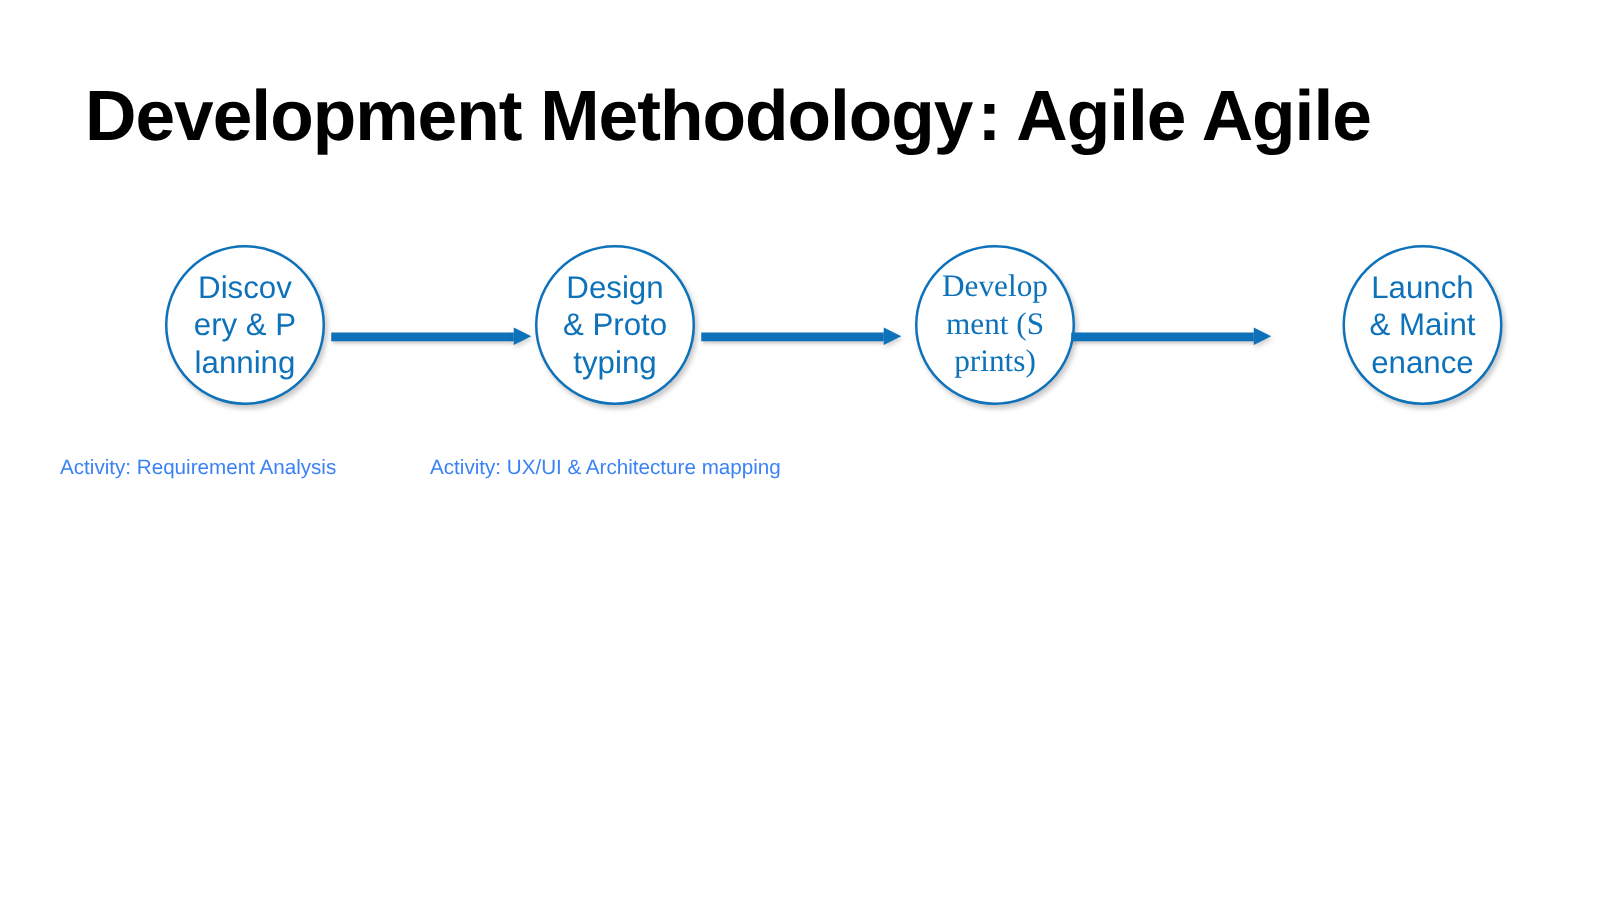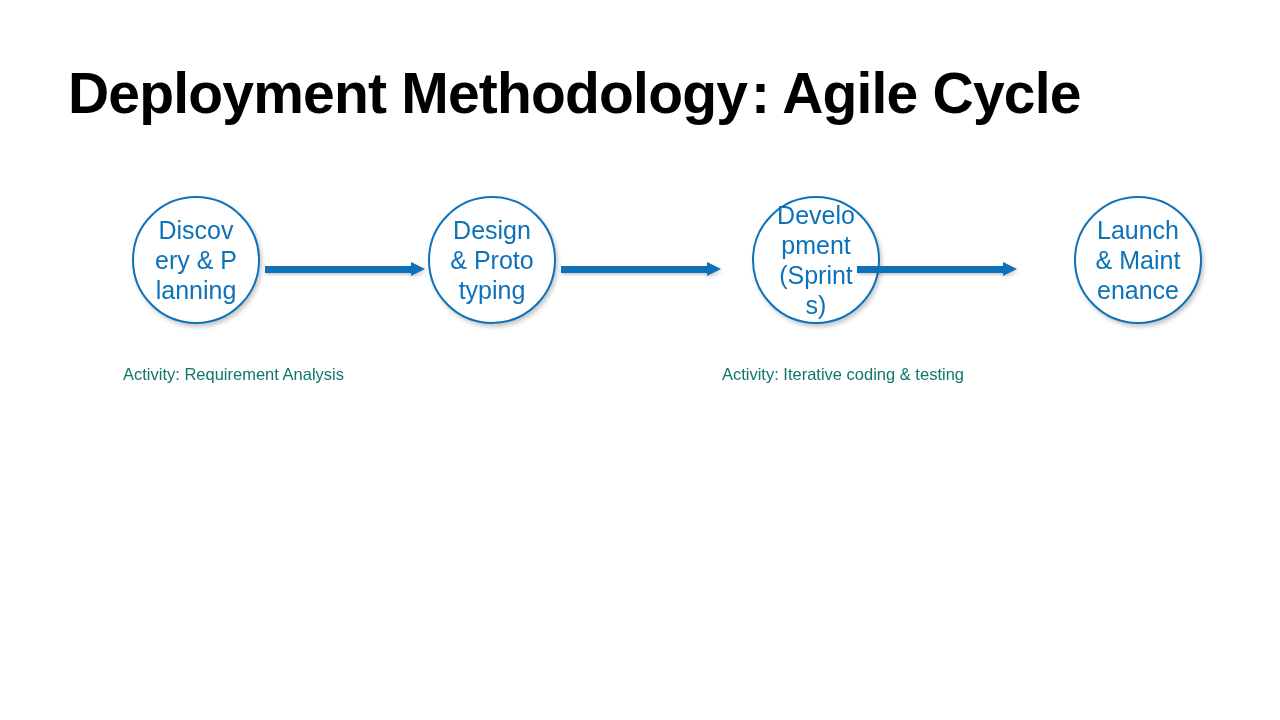--- a/index.html
+++ b/index.html
@@ -80,24 +80,24 @@
     white-space: normal;
     word-break: break-all;
     pointer-events: none;
   }
 
   .caption {
     position: absolute;
     left: 0;
     top: 168px;
     width: 296px;
-    text-align: right;
+    text-align: left;
     font-size: 16.5px;
     line-height: 21px;
-    color: #0f766e;
+    color: #3b82f6;
     font-weight: 400;
   }
 
   
   .arrow {
     position: absolute;
     top: 262px;
     height: 14px;
   }
   .arrow .shaft {
@@ -115,21 +115,21 @@
     height: 0;
     border-top: 7.5px solid transparent;
     border-bottom: 7.5px solid transparent;
     border-left: 14px solid #0d72ba;
     filter: drop-shadow(1px 2px 2px rgba(0,0,0,0.20));
   }
 </style>
 </head>
 <body>
 
-<div id="slide-title">Deployment Methodology : Agile Cycle</div>
+<div id="slide-title">Development Methodology : Agile Agile</div>
 
 <div id="flow">
 
   <div class="node" style="left:48px;">
     <div class="circle-wrap">
       <div class="circle"></div>
       <div class="circle-label">Discovery &amp; Planning</div>
     </div>
     <div class="caption">Activity: Requirement Analysis</div>
   </div>
@@ -137,33 +137,33 @@
   <div class="arrow" style="left:265px; width:160px;">
     <div class="shaft" style="width:146px;"></div>
     <div class="head" style="left:146px;"></div>
   </div>
 
   <div class="node" style="left:344px;">
     <div class="circle-wrap">
       <div class="circle"></div>
       <div class="circle-label">Design &amp; Prototyping</div>
     </div>
+    <div class="caption">Activity: UX/UI &amp; Architecture mapping</div>
   </div>
 
   <div class="arrow" style="left:561px; width:160px;">
     <div class="shaft" style="width:146px;"></div>
     <div class="head" style="left:146px;"></div>
   </div>
 
-  <div class="node" style="left:668px;">
+  <div class="node" style="left:648px;font-family:Liberation Serif, serif;">
     <div class="circle-wrap">
       <div class="circle"></div>
       <div class="circle-label">Development (Sprints)</div>
     </div>
-    <div class="caption">Activity: Iterative coding &amp; testing</div>
   </div>
 
   <div class="arrow" style="left:857px; width:160px;">
     <div class="shaft" style="width:146px;"></div>
     <div class="head" style="left:146px;"></div>
   </div>
 
   <div class="node" style="left:990px;">
     <div class="circle-wrap">
       <div class="circle"></div>

